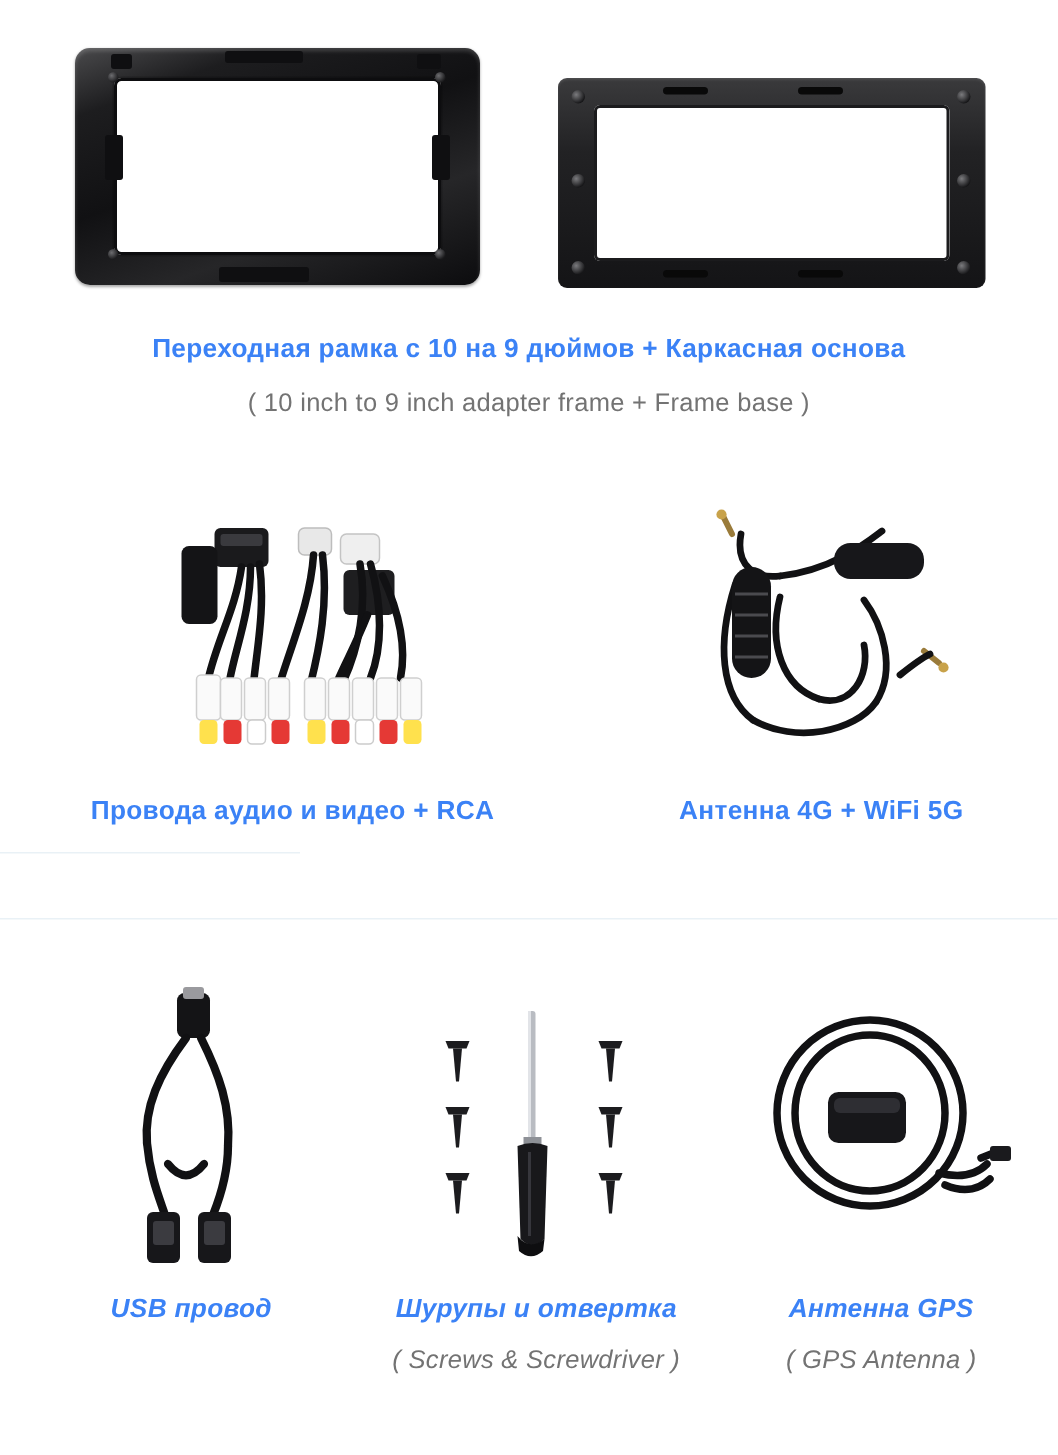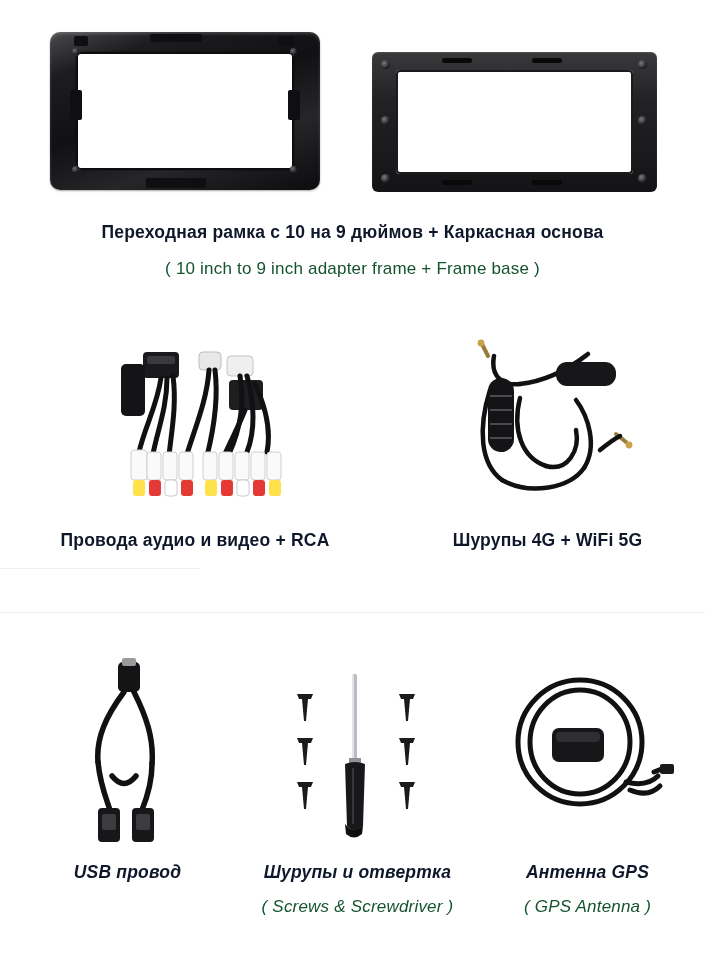--- a/index.html
+++ b/index.html
@@ -19,29 +19,29 @@
     width: 705px;
     height: 970px;
     position: relative;
     background: #ffffff;
   }
 
   
   .cap-ru {
     font-size: 17.5px;
     font-weight: bold;
-    color: #0f172a;
+    color: #3b82f6;
     text-align: center;
     letter-spacing: 0.2px;
     line-height: 1.25;
   }
   .cap-en {
     font-size: 17px;
     font-weight: normal;
-    color: #14532d;
+    color: #737373;
     text-align: center;
     letter-spacing: 0.2px;
     line-height: 1.3;
     margin-top: 6px;
   }
 
   
   .row1 {
     position: absolute;
     left: 0;
@@ -291,21 +291,21 @@
             <line x1="30" y1="100" x2="52" y2="100"></line>
           </g>
           <rect x="96" y="24" width="60" height="24" rx="11" fill="#17171a"></rect>
           <path d="M28 18 l-6 -12" stroke="#9a7b3a" stroke-width="4" stroke-linecap="round"></path>
           <circle cx="21" cy="5" r="3.4" fill="#c8a24a"></circle>
           <path d="M156 96 l10 8" stroke="#9a7b3a" stroke-width="4" stroke-linecap="round"></path>
           <circle cx="169" cy="107" r="3.4" fill="#c8a24a"></circle>
           <path d="M140 112 C150 104, 156 100, 160 98" stroke="#111113" stroke-width="4.5" fill="none" stroke-linecap="round"></path>
         </svg>
       </div>
-      <div class="cap-ru">Шурупы 4G + WiFi 5G</div>
+      <div class="cap-ru">Антенна 4G + WiFi 5G</div>
     </div>
 
   </div>
 
   <div class="row3">
 
     <div class="r3-col r3-a">
       <div class="art-box" style="left:42px; top:18px; width:140px; height:190px;">
         <svg width="140" height="190" viewBox="0 0 140 190">
           <rect x="56" y="4" width="22" height="30" rx="5" fill="#141416"></rect>

